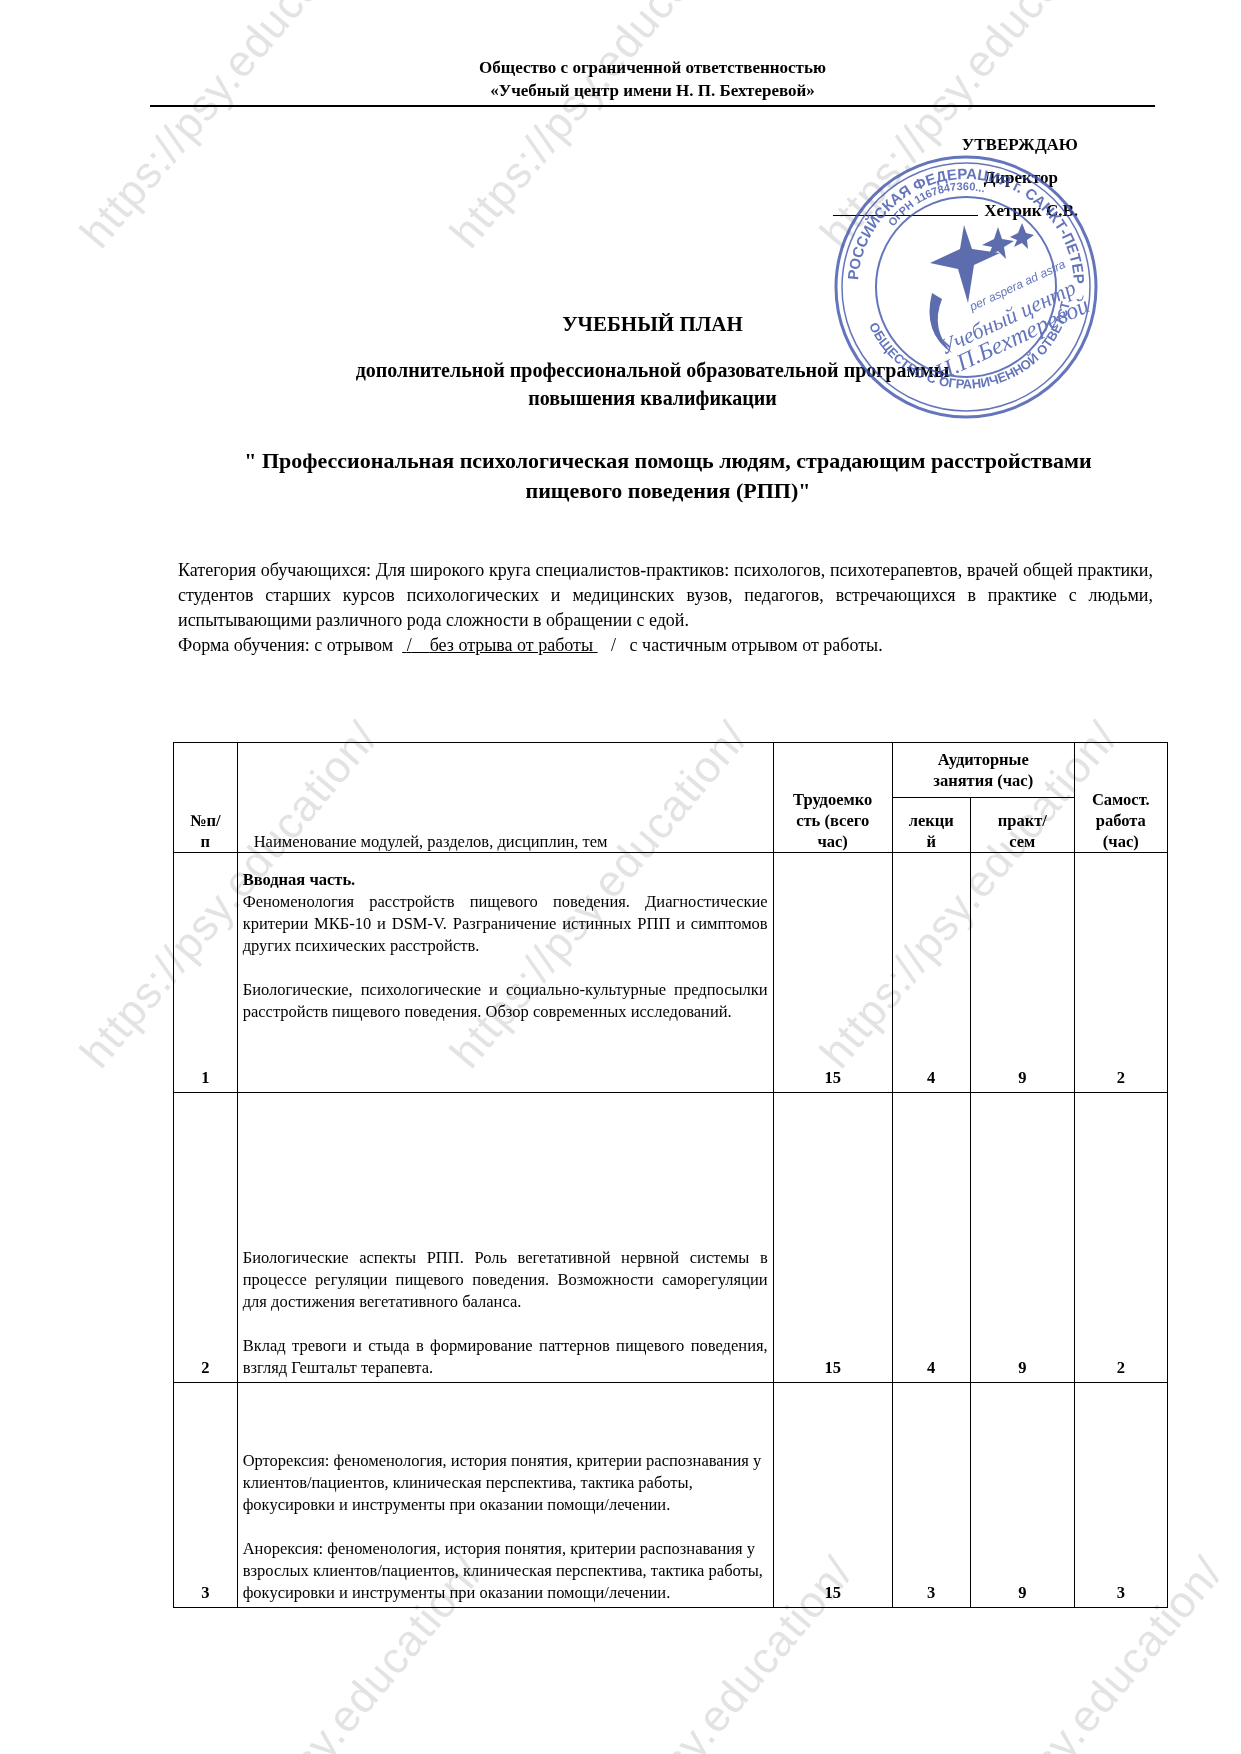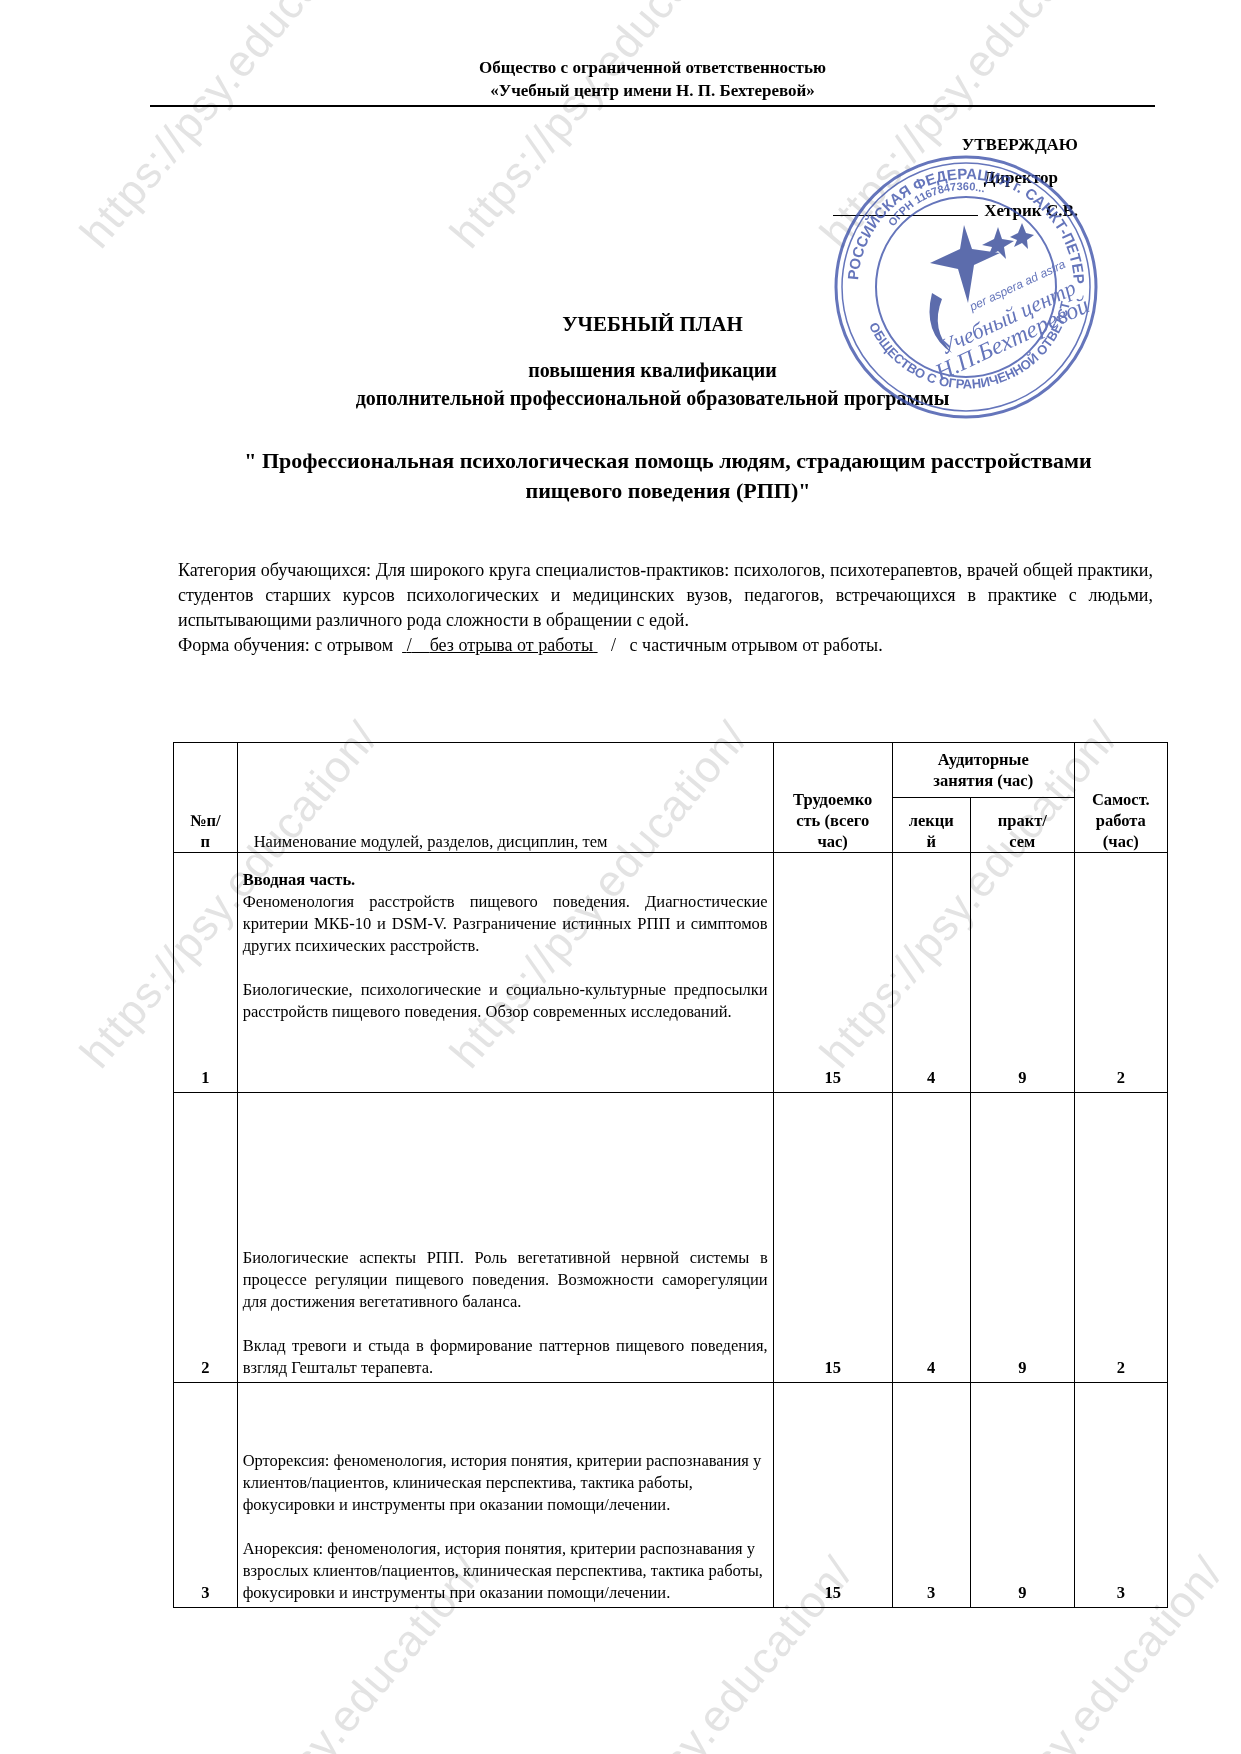--- a/index.html
+++ b/index.html
@@ -88,22 +88,22 @@
     <path d="M 178 84 L 186 80 L 190 70 L 194 80 L 202 82 L 195 87 L 196 96 L 190 90 L 182 94 L 185 87 Z"></path>
     <path d="M 100 140 Q 90 180 120 200 Q 98 176 110 146 Z"></path>
   </g>
   <text x="140" y="158" fill="#3a4fa8" font-family="Liberation Sans, sans-serif" font-size="12" font-style="italic" transform="rotate(-25 140 158)">per aspera ad astra</text>
   <text x="112" y="202" fill="#3a4fa8" font-family="Liberation Serif, serif" font-size="22" font-style="italic" transform="rotate(-25 112 202)">Учебный центр</text>
   <text x="108" y="228" fill="#3a4fa8" font-family="Liberation Serif, serif" font-size="24" font-style="italic" transform="rotate(-25 108 228)">Н.П.Бехтеревой</text>
 </svg>
 
 <div class="abs title">УЧЕБНЫЙ ПЛАН</div>
 <div class="abs subtitle">
+  <div>дополнительной профессиональной образовательной программы</div>
   <div>повышения квалификации</div>
-  <div>дополнительной профессиональной образовательной программы</div>
 </div>
 <div class="abs progname">
   <div>" Профессиональная психологическая помощь людям, страдающим расстройствами</div>
   <div>пищевого поведения (РПП)"</div>
 </div>
 
 <div class="abs info">
   <div>
     <b>Категория обучающихся:</b>
     <span>Для широкого круга специалистов-практиков: психологов, психотерапевтов, врачей общей практики, студентов старших курсов психологических и медицинских вузов, педагогов, встречающихся в практике с людьми, испытывающими различного рода сложности в обращении с едой.</span>

